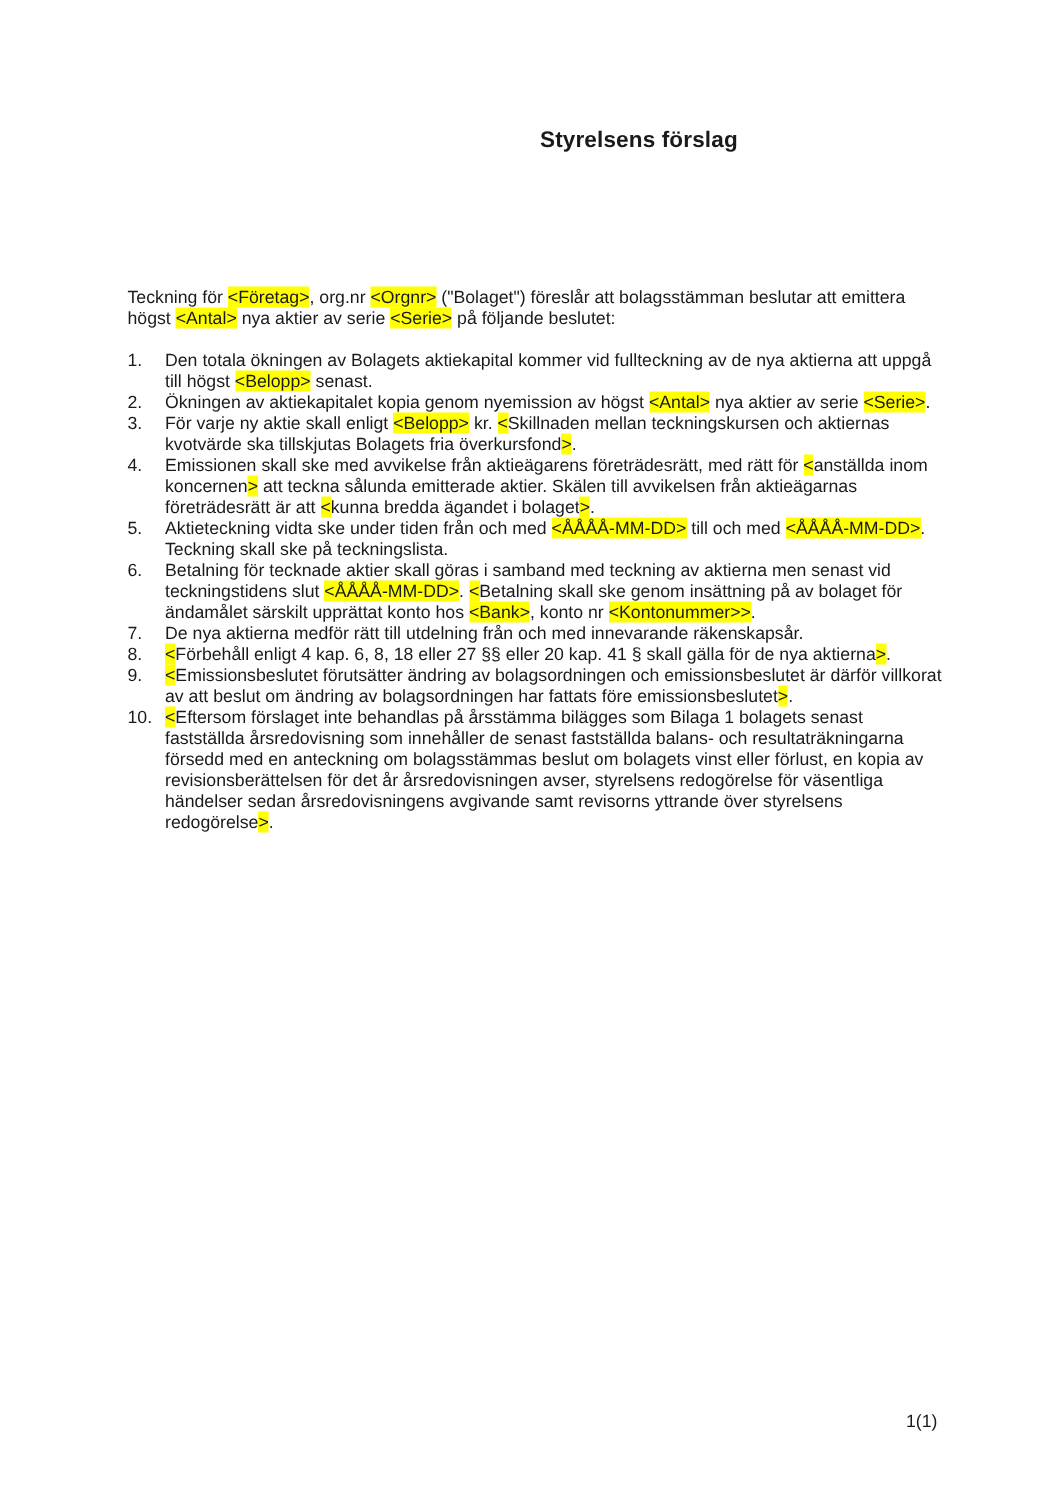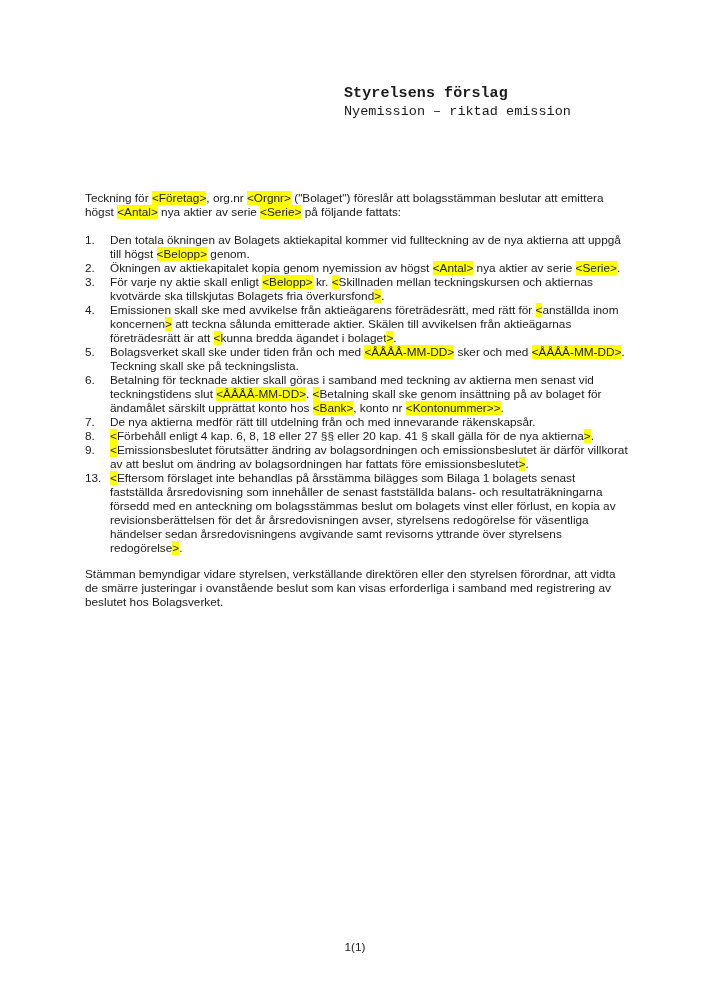--- a/index.html
+++ b/index.html
@@ -7,23 +7,22 @@
     position: relative;
     width: 707px;
     height: 1000px;
     background: var(--page-bg, #ffffff);
     font-family: "Liberation Sans", sans-serif;
     color: var(--text-color, #1a1a1a);
     overflow: hidden;
   }
   .doc-header {
     position: absolute;
-    left: 344px;
+    left: 360px;
     top: 84px;
-    font-family: Liberation Mono, monospace;
   }
   .doc-title {
     font-size: 15px;
     font-weight: bold;
     line-height: 19px;
     letter-spacing: 0.1px;
     white-space: nowrap;
   }
   .doc-subtitle {
     font-size: 13.5px;
@@ -49,81 +48,79 @@
   .list-item .item-text { flex: 1 1 auto; min-width: 0; }
   .closing-paragraph { margin: 12px 0 0 0; }
   .hl {
     background: var(--highlight-color, #ffff00);
   }
   .page-footer {
     position: absolute;
     left: 85px;
     width: 540px;
     top: 940px;
-    text-align: center;
+    text-align: right;
     font-size: 11.8px;
     line-height: 14px;
   }
 </style>
 </head>
 <body>
 
 <div class="page" style="--page-bg: #ffffff; --text-color: #1a1a1a; --highlight-color: #ffff00;">
 
   <div class="doc-header">
     <div class="doc-title">Styrelsens förslag</div>
-    <div class="doc-subtitle">Nyemission – riktad emission</div>
   </div>
 
   <div class="doc-body">
 
-    <p class="paragraph"><span>Teckning för </span><span class="hl">&lt;Företag&gt;</span><span>, org.nr </span><span class="hl">&lt;Orgnr&gt;</span><span> ("Bolaget") föreslår att bolagsstämman beslutar att emittera högst </span><span class="hl">&lt;Antal&gt;</span><span> nya aktier av serie </span><span class="hl">&lt;Serie&gt;</span><span> på följande fattats:</span></p>
+    <p class="paragraph"><span>Teckning för </span><span class="hl">&lt;Företag&gt;</span><span>, org.nr </span><span class="hl">&lt;Orgnr&gt;</span><span> ("Bolaget") föreslår att bolagsstämman beslutar att emittera högst </span><span class="hl">&lt;Antal&gt;</span><span> nya aktier av serie </span><span class="hl">&lt;Serie&gt;</span><span> på följande beslutet:</span></p>
 
     <div class="terms-list">
         <div class="list-item">
           <span class="num">1.</span>
-          <span class="item-text"><span>Den totala ökningen av Bolagets aktiekapital kommer vid fullteckning av de nya aktierna att uppgå till högst </span><span class="hl">&lt;Belopp&gt;</span><span> genom.</span></span>
+          <span class="item-text"><span>Den totala ökningen av Bolagets aktiekapital kommer vid fullteckning av de nya aktierna att uppgå till högst </span><span class="hl">&lt;Belopp&gt;</span><span> senast.</span></span>
         </div>
         <div class="list-item">
           <span class="num">2.</span>
           <span class="item-text"><span>Ökningen av aktiekapitalet kopia genom nyemission av högst </span><span class="hl">&lt;Antal&gt;</span><span> nya aktier av serie </span><span class="hl">&lt;Serie&gt;</span><span>.</span></span>
         </div>
         <div class="list-item">
           <span class="num">3.</span>
           <span class="item-text"><span>För varje ny aktie skall enligt </span><span class="hl">&lt;Belopp&gt;</span><span> kr. </span><span class="hl">&lt;</span><span>Skillnaden mellan teckningskursen och aktiernas kvotvärde ska tillskjutas Bolagets fria överkursfond</span><span class="hl">&gt;</span><span>.</span></span>
         </div>
         <div class="list-item">
           <span class="num">4.</span>
           <span class="item-text"><span>Emissionen skall ske med avvikelse från aktieägarens företrädesrätt, med rätt för </span><span class="hl">&lt;</span><span>anställda inom koncernen</span><span class="hl">&gt;</span><span> att teckna sålunda emitterade aktier. Skälen till avvikelsen från aktieägarnas företrädesrätt är att </span><span class="hl">&lt;</span><span>kunna bredda ägandet i bolaget</span><span class="hl">&gt;</span><span>.</span></span>
         </div>
         <div class="list-item">
           <span class="num">5.</span>
-          <span class="item-text"><span>Bolagsverket skall ske under tiden från och med </span><span class="hl">&lt;ÅÅÅÅ-MM-DD&gt;</span><span> sker och med </span><span class="hl">&lt;ÅÅÅÅ-MM-DD&gt;</span><span>. Teckning skall ske på teckningslista.</span></span>
+          <span class="item-text"><span>Aktieteckning vidta ske under tiden från och med </span><span class="hl">&lt;ÅÅÅÅ-MM-DD&gt;</span><span> till och med </span><span class="hl">&lt;ÅÅÅÅ-MM-DD&gt;</span><span>. Teckning skall ske på teckningslista.</span></span>
         </div>
         <div class="list-item">
           <span class="num">6.</span>
           <span class="item-text"><span>Betalning för tecknade aktier skall göras i samband med teckning av aktierna men senast vid teckningstidens slut </span><span class="hl">&lt;ÅÅÅÅ-MM-DD&gt;</span><span>. </span><span class="hl">&lt;</span><span>Betalning skall ske genom insättning på av bolaget för ändamålet särskilt upprättat konto hos </span><span class="hl">&lt;Bank&gt;</span><span>, konto nr </span><span class="hl">&lt;Kontonummer&gt;&gt;</span><span>.</span></span>
         </div>
         <div class="list-item">
           <span class="num">7.</span>
           <span class="item-text"><span>De nya aktierna medför rätt till utdelning från och med innevarande räkenskapsår.</span></span>
         </div>
         <div class="list-item">
           <span class="num">8.</span>
           <span class="item-text"><span class="hl">&lt;</span><span>Förbehåll enligt 4 kap. 6, 8, 18 eller 27 §§ eller 20 kap. 41 § skall gälla för de nya aktierna</span><span class="hl">&gt;</span><span>.</span></span>
         </div>
         <div class="list-item">
           <span class="num">9.</span>
           <span class="item-text"><span class="hl">&lt;</span><span>Emissionsbeslutet förutsätter ändring av bolagsordningen och emissionsbeslutet är därför villkorat av att beslut om ändring av bolagsordningen har fattats före emissionsbeslutet</span><span class="hl">&gt;</span><span>.</span></span>
         </div>
         <div class="list-item">
-          <span class="num">13.</span>
+          <span class="num">10.</span>
           <span class="item-text"><span class="hl">&lt;</span><span>Eftersom förslaget inte behandlas på årsstämma bilägges som Bilaga 1 bolagets senast fastställda årsredovisning som innehåller de senast fastställda balans- och resultaträkningarna försedd med en anteckning om bolagsstämmas beslut om bolagets vinst eller förlust, en kopia av revisionsberättelsen för det år årsredovisningen avser, styrelsens redogörelse för väsentliga händelser sedan årsredovisningens avgivande samt revisorns yttrande över styrelsens redogörelse</span><span class="hl">&gt;</span><span>.</span></span>
         </div>
       </div>
 
-    <p class="paragraph closing-paragraph">Stämman bemyndigar vidare styrelsen, verkställande direktören eller den styrelsen förordnar, att vidta de smärre justeringar i ovanstående beslut som kan visas erforderliga i samband med registrering av beslutet hos Bolagsverket.</p>
 
   </div>
 
   <div class="page-footer">1(1)</div>
 
 </div>
 
 </body></html>

